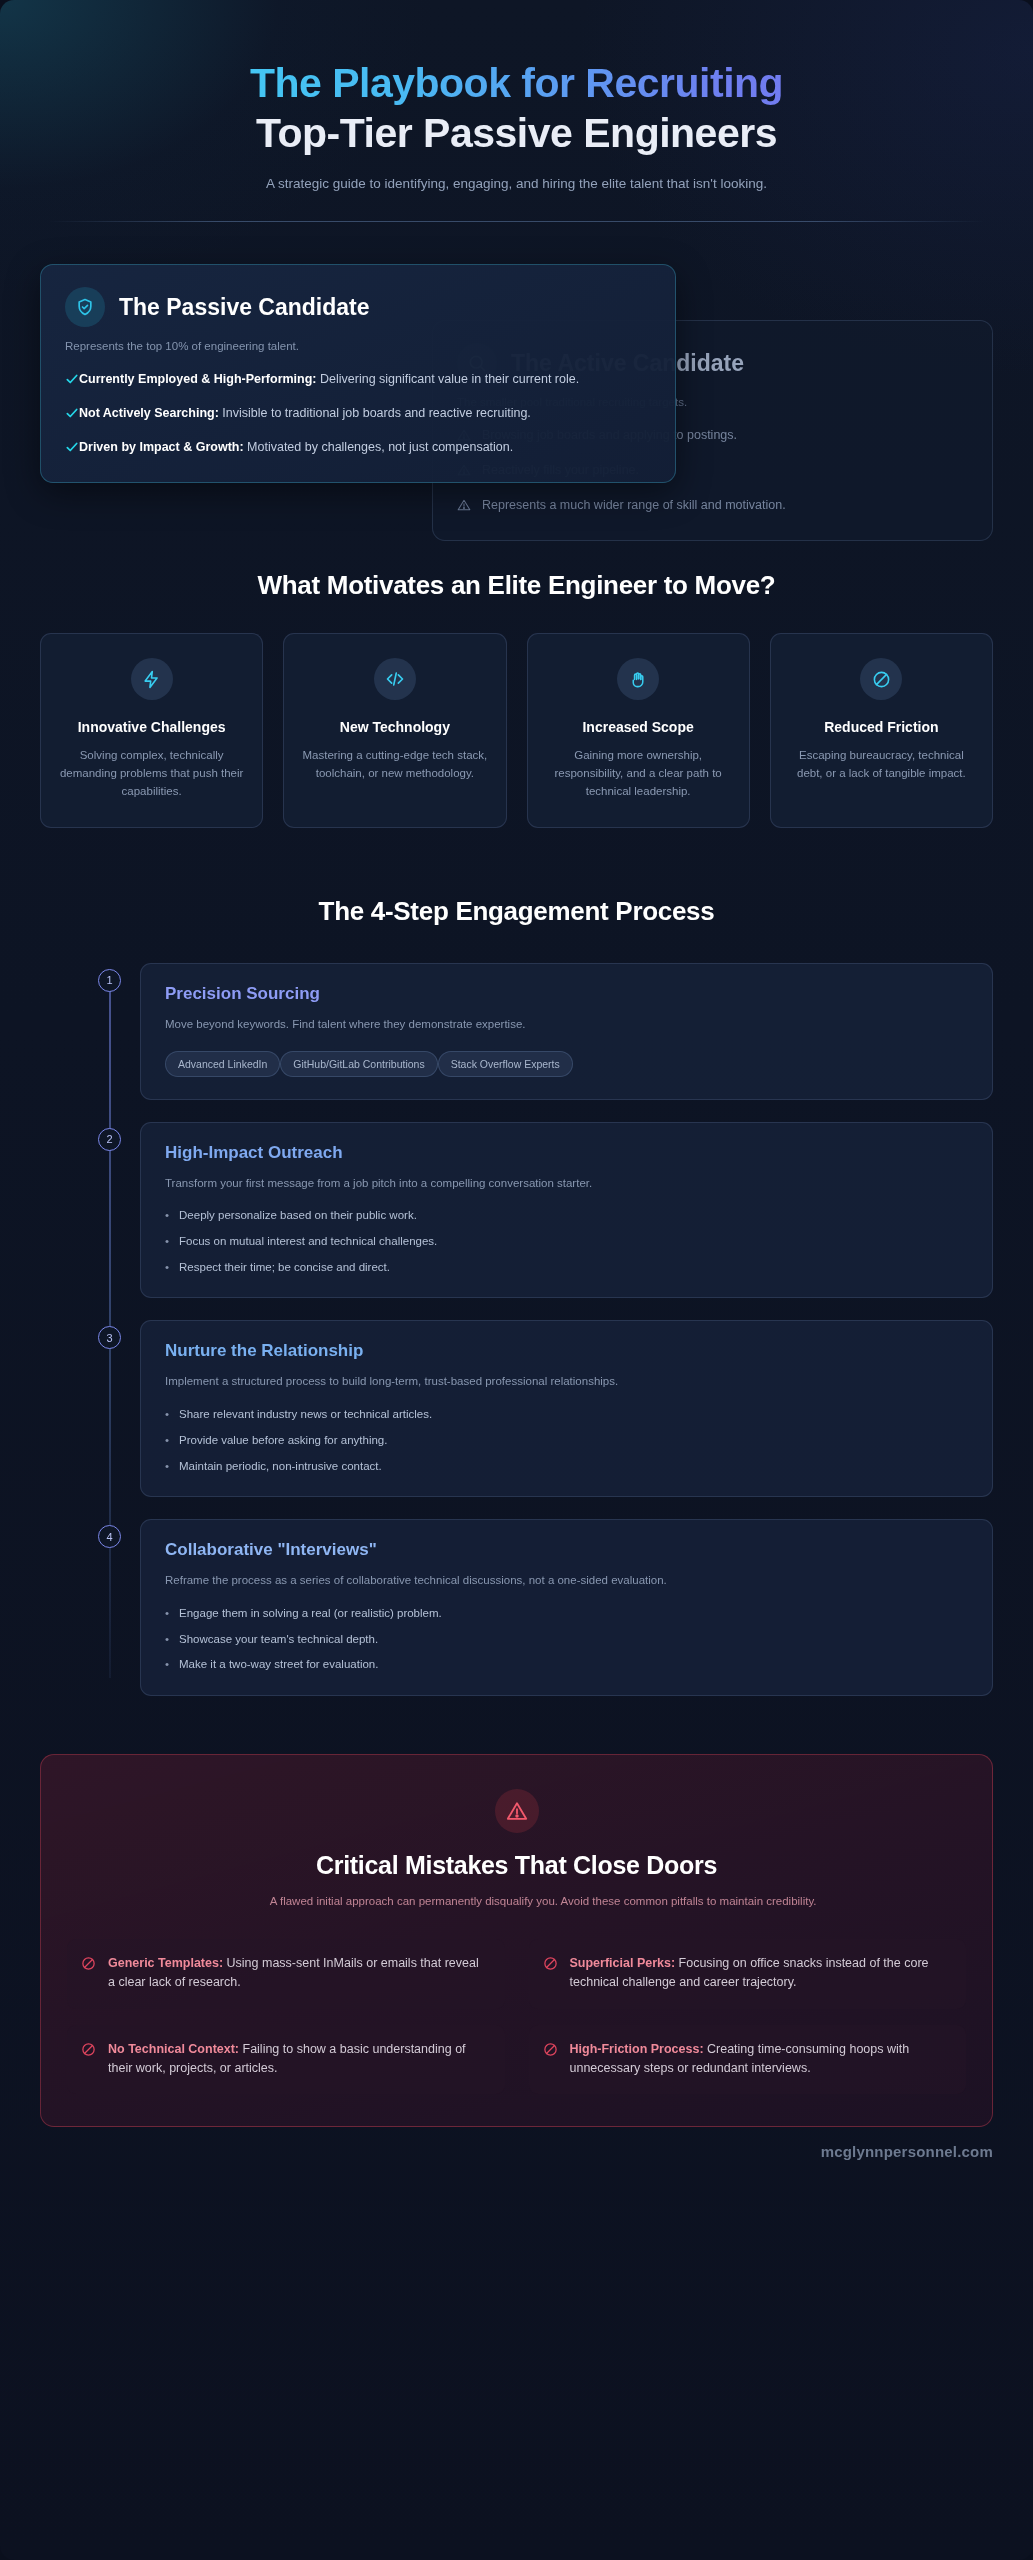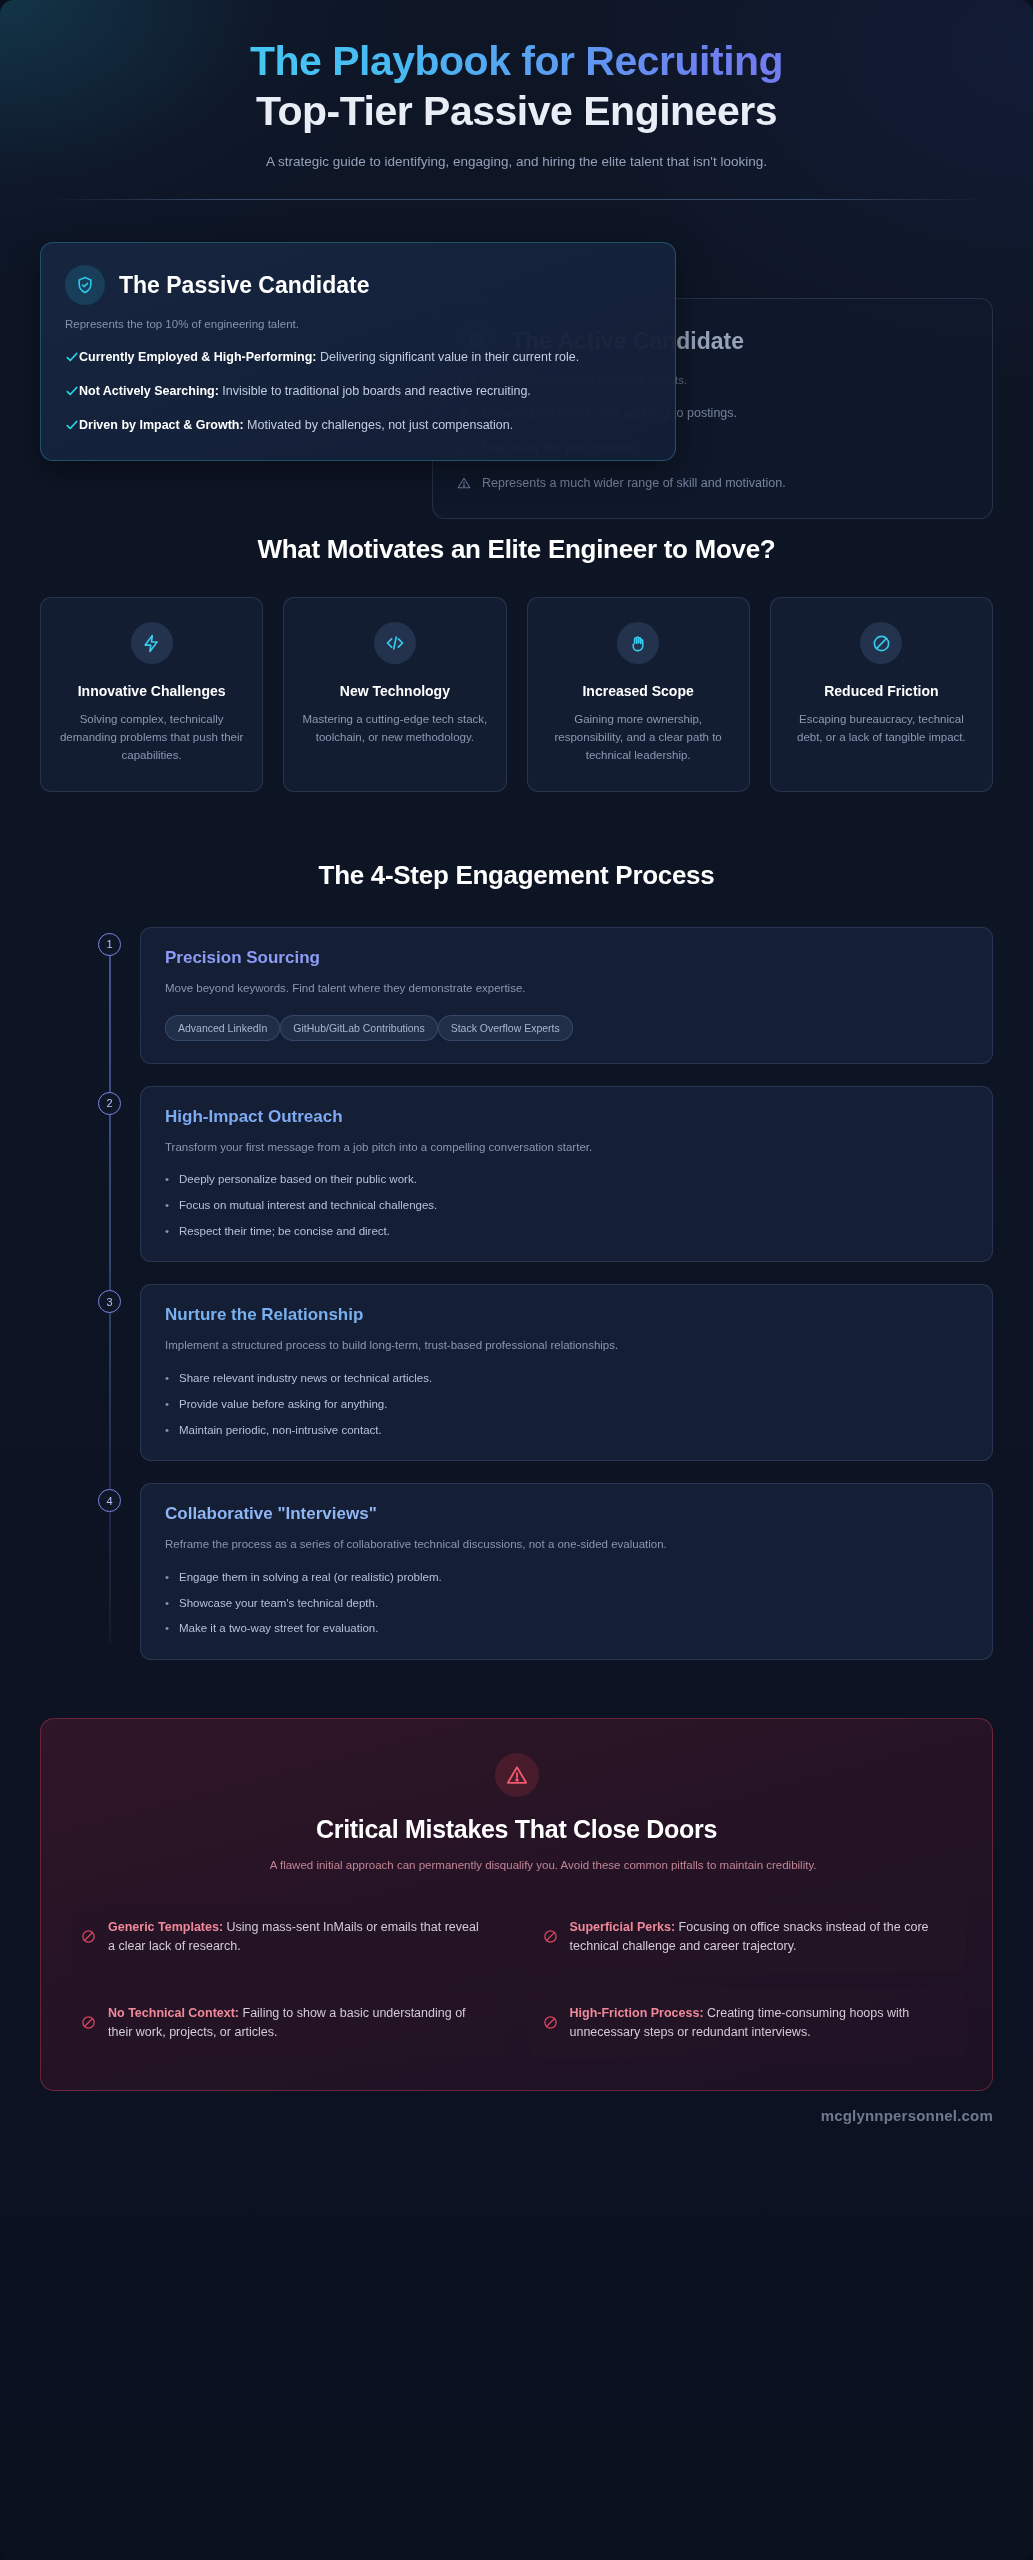--- a/index.html
+++ b/index.html
@@ -16,21 +16,21 @@
     margin: 0 auto;
     background:
       radial-gradient(620px 420px at 0% 0%, rgba(22,78,99,0.55) 0%, rgba(15,32,54,0.18) 45%, rgba(12,18,34,0) 70%),
       radial-gradient(700px 500px at 100% 2%, rgba(30,41,90,0.30) 0%, rgba(12,18,34,0) 65%),
       linear-gradient(180deg, #0e1626 0%, #0d1424 40%, #0c1120 100%);
     border-radius: 14px;
     overflow: hidden;
     padding: 0 0 0 0;
   }
 
-  .inner { padding: 24px 40px 0 40px; }
+  .inner { padding: 46px 40px 0 40px; }
 
   
   .hdr { text-align: center; padding-top: 14px; }
   .hdr h1 { line-height: 1.14; letter-spacing: -0.5px; }
   .hdr .l1 {
     display: block;
     font-size: 41px;
     font-weight: 700;
     background: linear-gradient(90deg, #3ed8f5 0%, #49b9f2 38%, #6f7ef0 72%, #7b76ee 100%);
     -webkit-background-clip: text;
@@ -107,21 +107,21 @@
   
   .sec-title {
     text-align: center;
     font-size: 26px;
     font-weight: 700;
     color: #ffffff;
     letter-spacing: -0.3px;
   }
 
   
-  .motiv-wrap { margin-top: 32px; }
+  .motiv-wrap { margin-top: 46px; }
   .motiv-grid {
     margin-top: 32px;
     display: grid;
     grid-template-columns: repeat(4, 1fr);
     gap: 20px;
   }
   .m-card {
     background: rgba(20,31,53,0.8);
     border: 1px solid rgba(59,76,107,0.5);
     border-radius: 11px;
@@ -202,21 +202,21 @@
     text-align: right; margin: 13px auto 0 auto;
     max-width: 600px; font-size: 11.5px; line-height: 1.55; color: #c08494;
   }
   .mk-grid {
     margin-top: 28px;
     display: grid;
     grid-template-columns: 1fr 1fr;
     gap: 16px 24px;
   }
   .mk-item {
-    display: flex; gap: 12px; align-items: center;
+    display: flex; gap: 12px; align-items: flex-start;
     background: rgba(35,20,38,0.5);
     border-radius: 9px;
     padding: 15px 16px 16px 14px;
   }
   .mk-item .bullet-ico { flex: 0 0 15px; margin-top: 2px; }
   .mk-item .txt { font-size: 12.5px; line-height: 1.55; color: #d3cbd6; }
   .mk-item .txt b { color: #f08a9a; font-weight: 700; }
 
   
   .footer {

